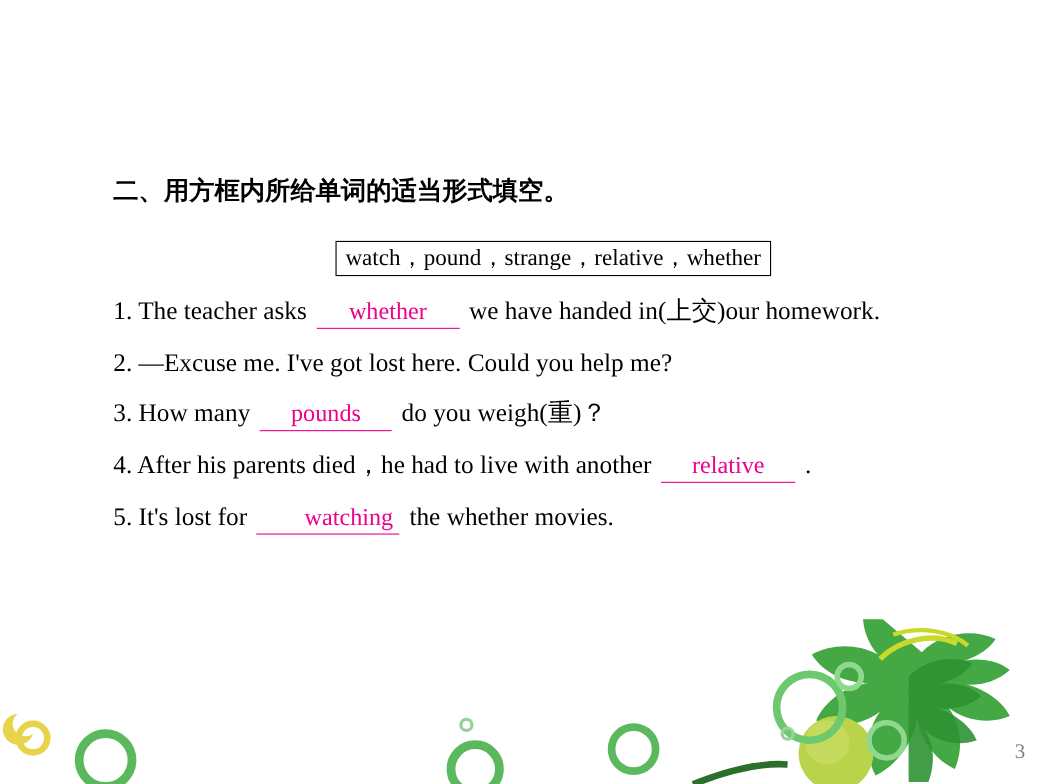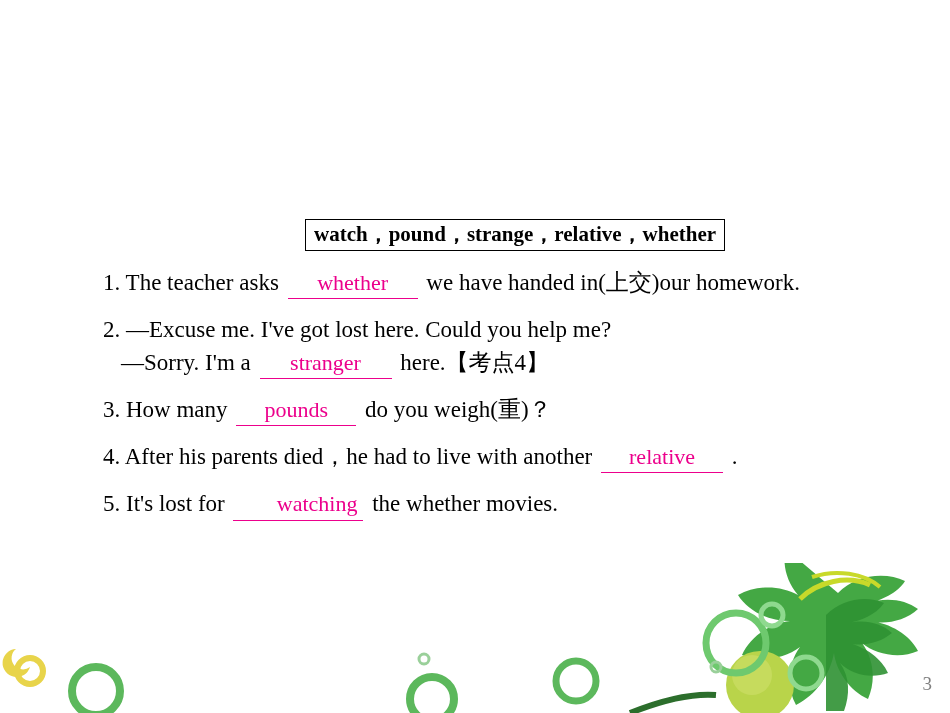--- a/index.html
+++ b/index.html
@@ -41,21 +41,20 @@
     position: absolute;
     left: 305px;
     top: 219px;
     border: 1px solid #000000;
     padding: 2px 8px 4px 8px;
     font-family: "Liberation Serif", serif;
     font-size: 21px;
     color: #000000;
     white-space: nowrap;
     line-height: 1.15;
-    font-weight: bold;
   }
 
   
   .questions {
     position: absolute;
     left: 103px;
     top: 268px;
     width: 800px;
   }
   .q {
@@ -103,40 +102,36 @@
     font-family: "Liberation Serif", serif;
     font-size: 19px;
     color: #808080;
   }
 </style>
 </head>
 <body>
 
 <div class="slide">
 
+  <div class="heading">二、用方框内所给单词的适当形式填空。</div>
 
   <div class="wordbank">watch，pound，strange，relative，whether</div>
 
   <div class="questions">
 
     <div class="q">
       <span>1.</span>
       <span>The teacher asks</span>
       <span class="blank w1">whether</span>
       <span>we have handed in(上交)our homework.</span>
     </div>
 
     <div class="q">
       <span>2.</span>
       <span>—Excuse me. I've got lost here. Could you help me?</span>
-      <span class="line2">
-        <span>—Sorry. I'm a</span>
-        <span class="blank w2">stranger</span>
-        <span>here.【考点4】</span>
-      </span>
     </div>
 
     <div class="q">
       <span>3.</span>
       <span>How many</span>
       <span class="blank w3">pounds</span>
       <span>do you weigh(重)？</span>
     </div>
 
     <div class="q">

